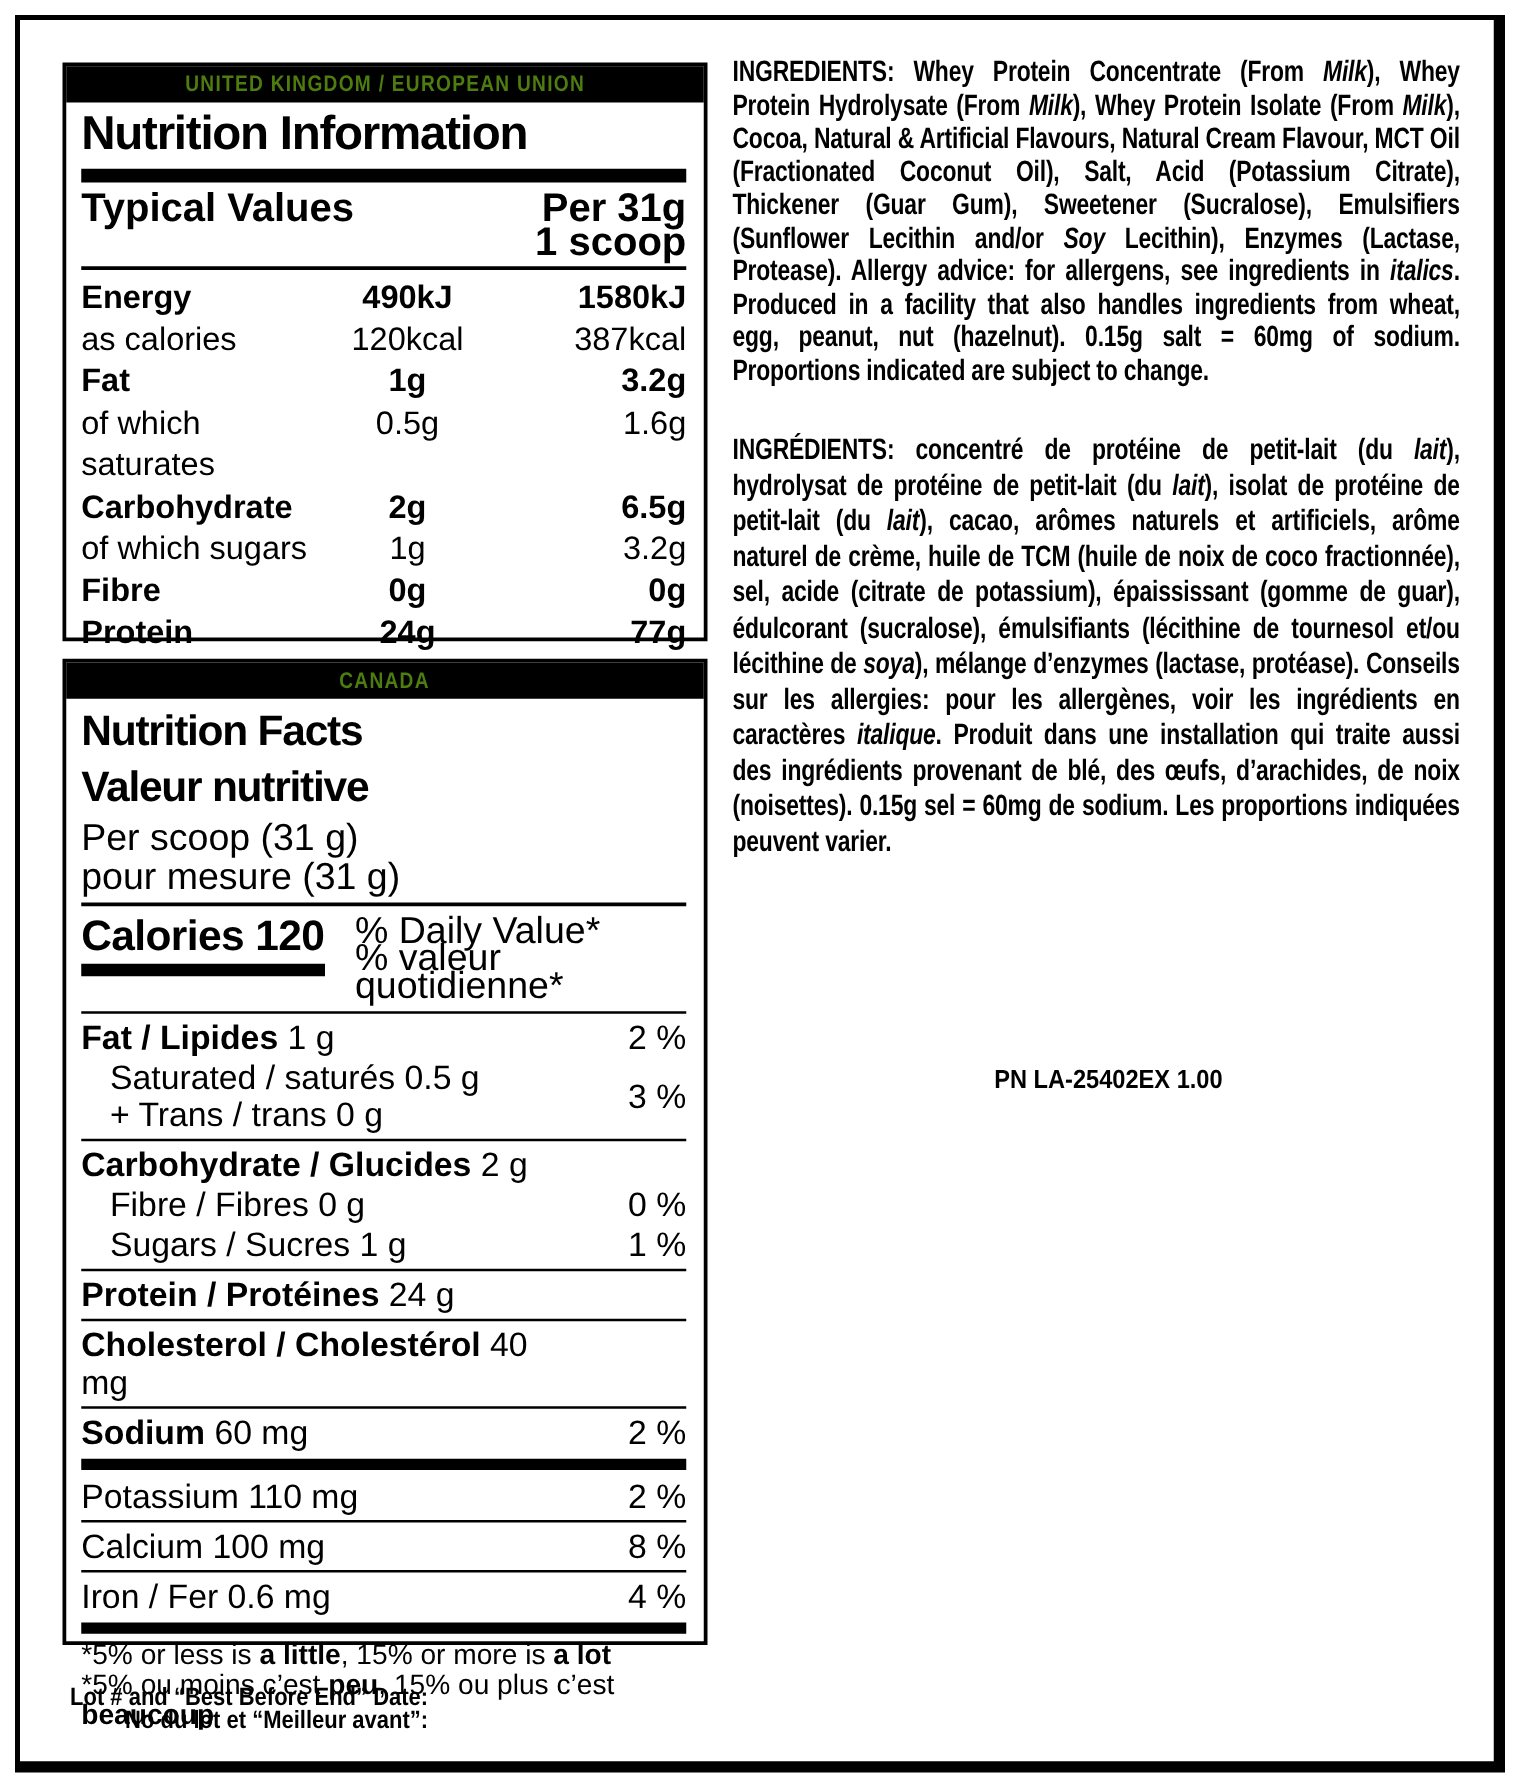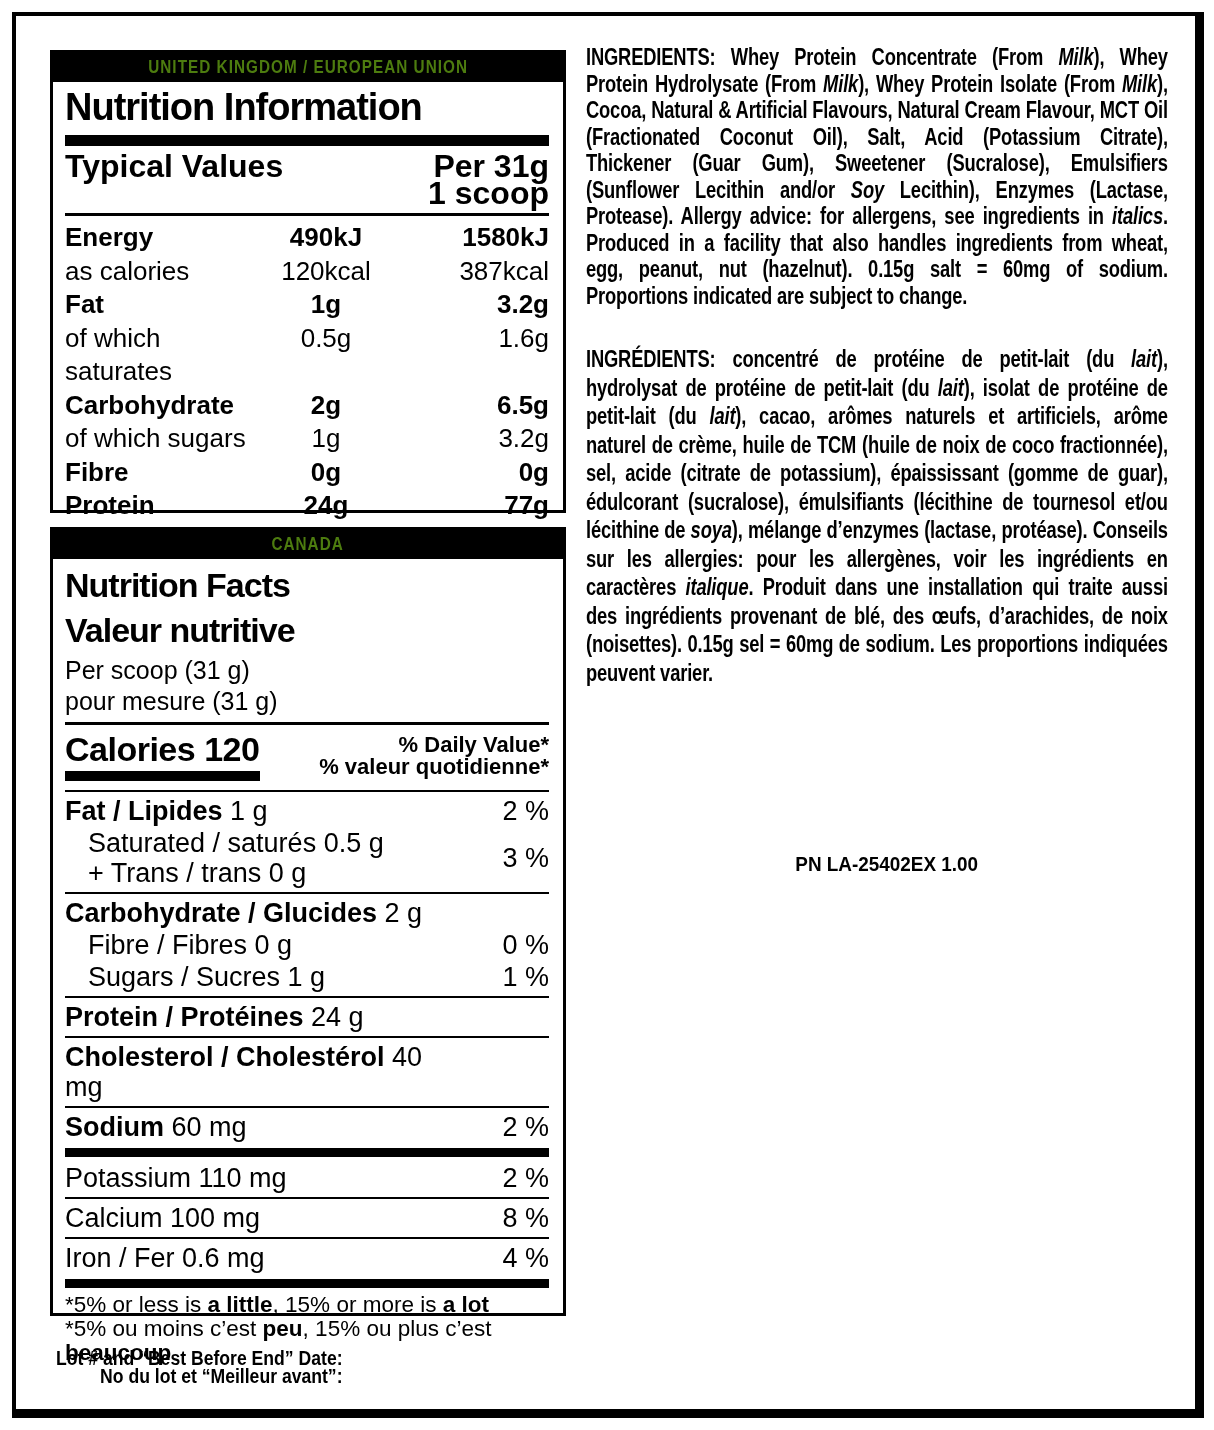--- a/index.html
+++ b/index.html
@@ -56,27 +56,27 @@
   .uk-rows { margin-top: 5px; }
   .uk-row { display: flex; font-size: 26px; line-height: 33.5px; }
   .uk-row.b { font-weight: bold; }
   .uk-row .c-label { flex: 1; }
   .uk-row .c-v1 { width: 130px; text-align: center; }
   .uk-row .c-v2 { width: 158px; text-align: right; }
 
   
   .ca-title { font-size: 34px; font-weight: bold; letter-spacing: -1px; line-height: 45px; }
   .ca-titles { margin: 4px 0 2px; }
-  .ca-serving { font-size: 25px; line-height: 31px; }
+  .ca-serving { font-size: 30px; line-height: 31px; }
   .ca-rule-top { height: 3px; background: #000; margin: 5px 0 0; }
   .cal-row { display: flex; align-items: flex-start; padding: 7px 0 6px; gap: 24px; }
   .cal-left { flex: 1; }
   .cal-text { font-size: 34px; font-weight: bold; letter-spacing: -0.5px; line-height: 34px; }
   .cal-underbar { height: 10px; background: #000; width: 195px; margin-top: 5px; }
-  .dv-head { text-align: right; font-weight: bold; font-size: 22px; line-height: 22px; padding-top: 2px; }
+  .dv-head { text-align: left; font-weight: normal; font-size: 30px; line-height: 22px; padding-top: 2px; }
   .ca-row { display: flex; align-items: flex-start; font-size: 27px; line-height: 30px; padding: 1px 0; }
   .ca-row.split { align-items: center; }
   .ca-row .ca-left { flex: 1; }
   .ca-row.ind .ca-left { padding-left: 23px; }
   .ca-dv { width: 110px; text-align: right; white-space: nowrap; }
   .bar-thick2 { height: 9px; background: #000; margin: 5px 0; }
   .foot { font-size: 22.5px; line-height: 24px; }
   .foot:first-of-type { margin-top: 3px; }
   .b { font-weight: bold; }
   .i { font-style: italic; }

